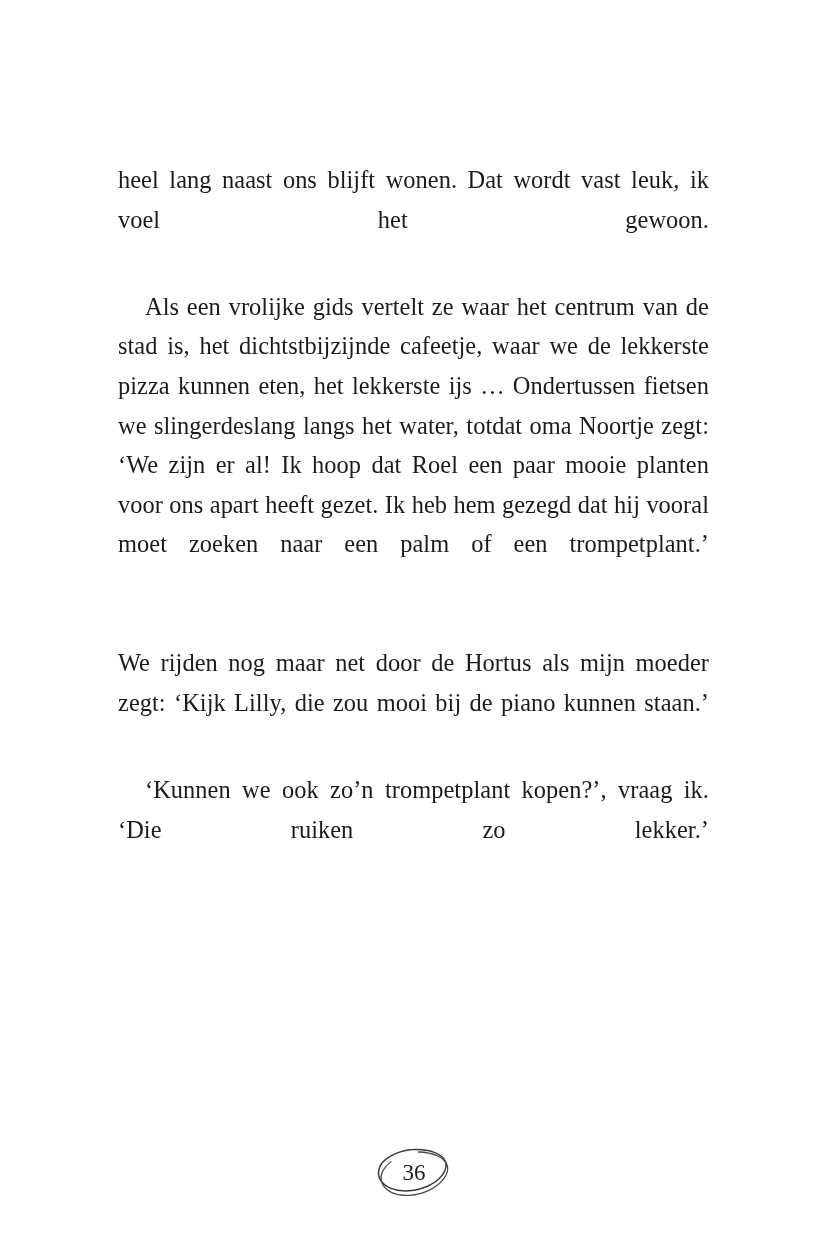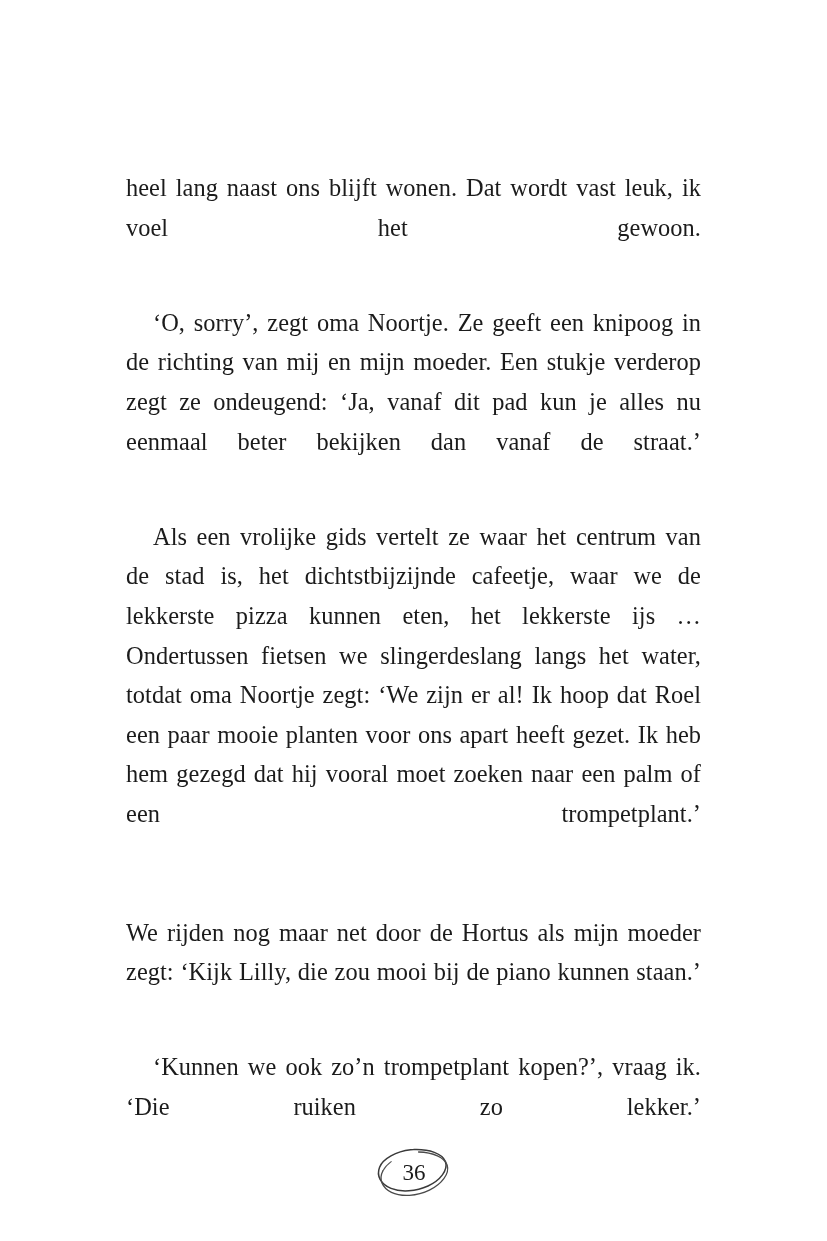--- a/index.html
+++ b/index.html
@@ -21,21 +21,21 @@
 
   
   .textblock {
     position: absolute;
     left: 110px;
     top: 152px;
     width: 607px;
   }
 
   .para {
-    margin: 16px;
+    margin: 8px;
     font-size: 24.4px;
     line-height: 39.6px;
     text-align: justify;
     text-justify: inter-word;
     text-indent: 27px;
     letter-spacing: 0.05px;
     word-spacing: 0.2px;
     hyphens: none;
     -webkit-hyphens: none;
   }
@@ -95,21 +95,20 @@
 </head>
 <body>
 
 <div class="page">
 
   <div class="textblock">
 
     <p class="para noindent">heel lang naast ons blijft wonen. Dat wordt vast leuk, ik voel het gewoon.</p>
 
 
-    <p class="para">‘O, sorry’, zegt oma Noortje. Ze geeft een knipoog in de richting van mij en mijn moeder. Een stukje verderop zegt ze ondeugend: ‘Ja, vanaf dit pad kun je alles nu eenmaal beter bekijken dan vanaf de straat.’</p>
 
     <p class="para">Als een vrolijke gids vertelt ze waar het centrum van de stad is, het dichtstbijzijnde cafeetje, waar we de lekkerste pizza kunnen eten, het lekkerste ijs … Ondertussen fietsen we slingerdeslang langs het water, totdat oma Noortje zegt: ‘We zijn er al! Ik hoop dat Roel een paar mooie planten voor ons apart heeft gezet. Ik heb hem gezegd dat hij vooral moet zoeken naar een palm of een trompetplant.’</p>
 
     <p class="para noindent blockgap">We rijden nog maar net door de Hortus als mijn moeder zegt: ‘Kijk Lilly, die zou mooi bij de piano kunnen staan.’</p>
 
     <p class="para">‘Kunnen we ook zo’n trompetplant kopen?’, vraag ik. ‘Die ruiken zo lekker.’</p>
 
   </div>
 
   <div class="folio">

